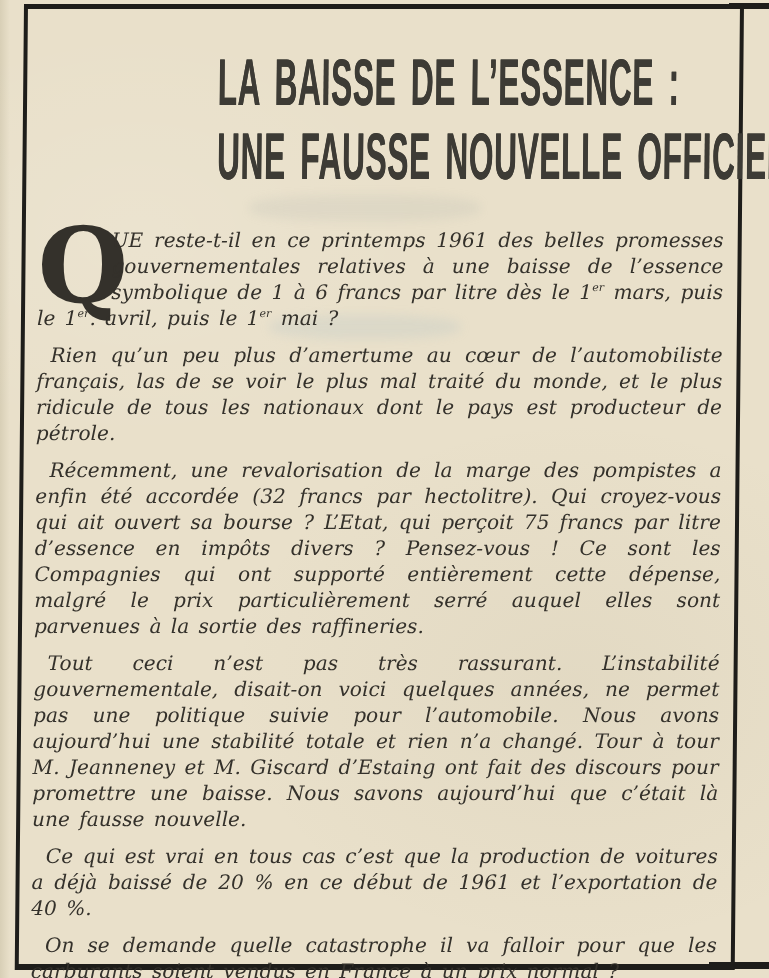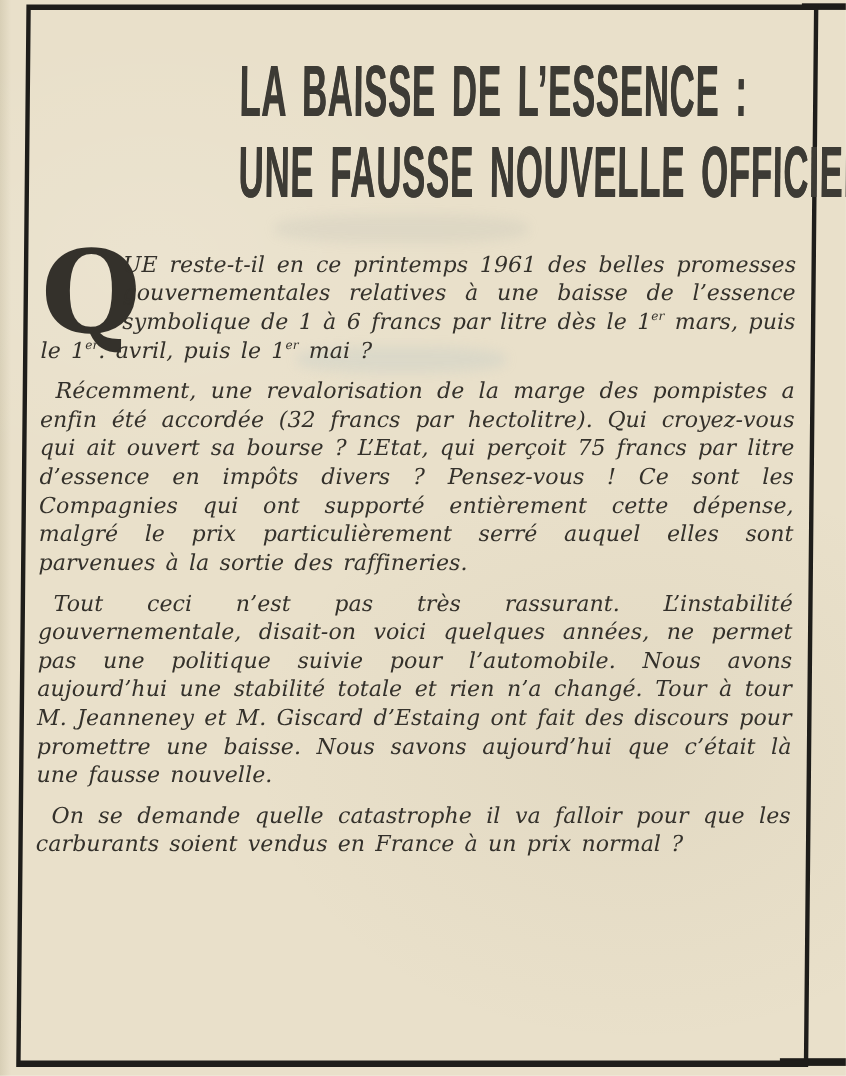--- a/index.html
+++ b/index.html
@@ -101,23 +101,25 @@
       <span class="title-line">LA BAISSE DE L’ESSENCE :</span>
       <span class="title-line">UNE FAUSSE NOUVELLE OFFICIELLE</span>
     </h1>
 
     <div class="body">
 
       <p class="para first">
         <span class="dropcap">Q</span><span><span>UE reste-t-il en ce printemps 1961 des belles promesses gouvernementales relatives à une baisse de l’essence symbolique de 1 à 6 francs par litre dès le 1</span><sup>er</sup><span> mars, puis le 1</span><sup>er</sup><span>. avril, puis le 1</span><sup>er</sup><span> mai ?</span></span>
       </p>
 
+      <p class="para">Rien qu’un peu plus d’amertume au cœur de l’automobiliste français, las de se voir le plus mal traité du monde, et le plus ridicule de tous les nationaux dont le pays est producteur de pétrole.</p>
 
       <p class="para">Récemment, une revalorisation de la marge des pompistes a enfin été accordée (32 francs par hectolitre). Qui croyez-vous qui ait ouvert sa bourse ? L’Etat, qui perçoit 75 francs par litre d’essence en impôts divers ? Pensez-vous ! Ce sont les Compagnies qui ont supporté entièrement cette dépense, malgré le prix particulièrement serré auquel elles sont parvenues à la sortie des raffineries.</p>
 
       <p class="para">Tout ceci n’est pas très rassurant. L’instabilité gouvernementale, disait-on voici quelques années, ne permet pas une politique suivie pour l’automobile. Nous avons aujourd’hui une stabilité totale et rien n’a changé. Tour à tour M. Jeanneney et M. Giscard d’Estaing ont fait des discours pour promettre une baisse. Nous savons aujourd’hui que c’était là une fausse nouvelle.</p>
 
+      <p class="para">Ce qui est vrai en tous cas c’est que la production de voitures a déjà baissé de 20 % en ce début de 1961 et l’exportation de 40 %.</p>
 
       <p class="para">On se demande quelle catastrophe il va falloir pour que les carburants soient vendus en France à un prix normal ?</p>
 
     </div>
   </div>
 </div>
 
 </body></html>

